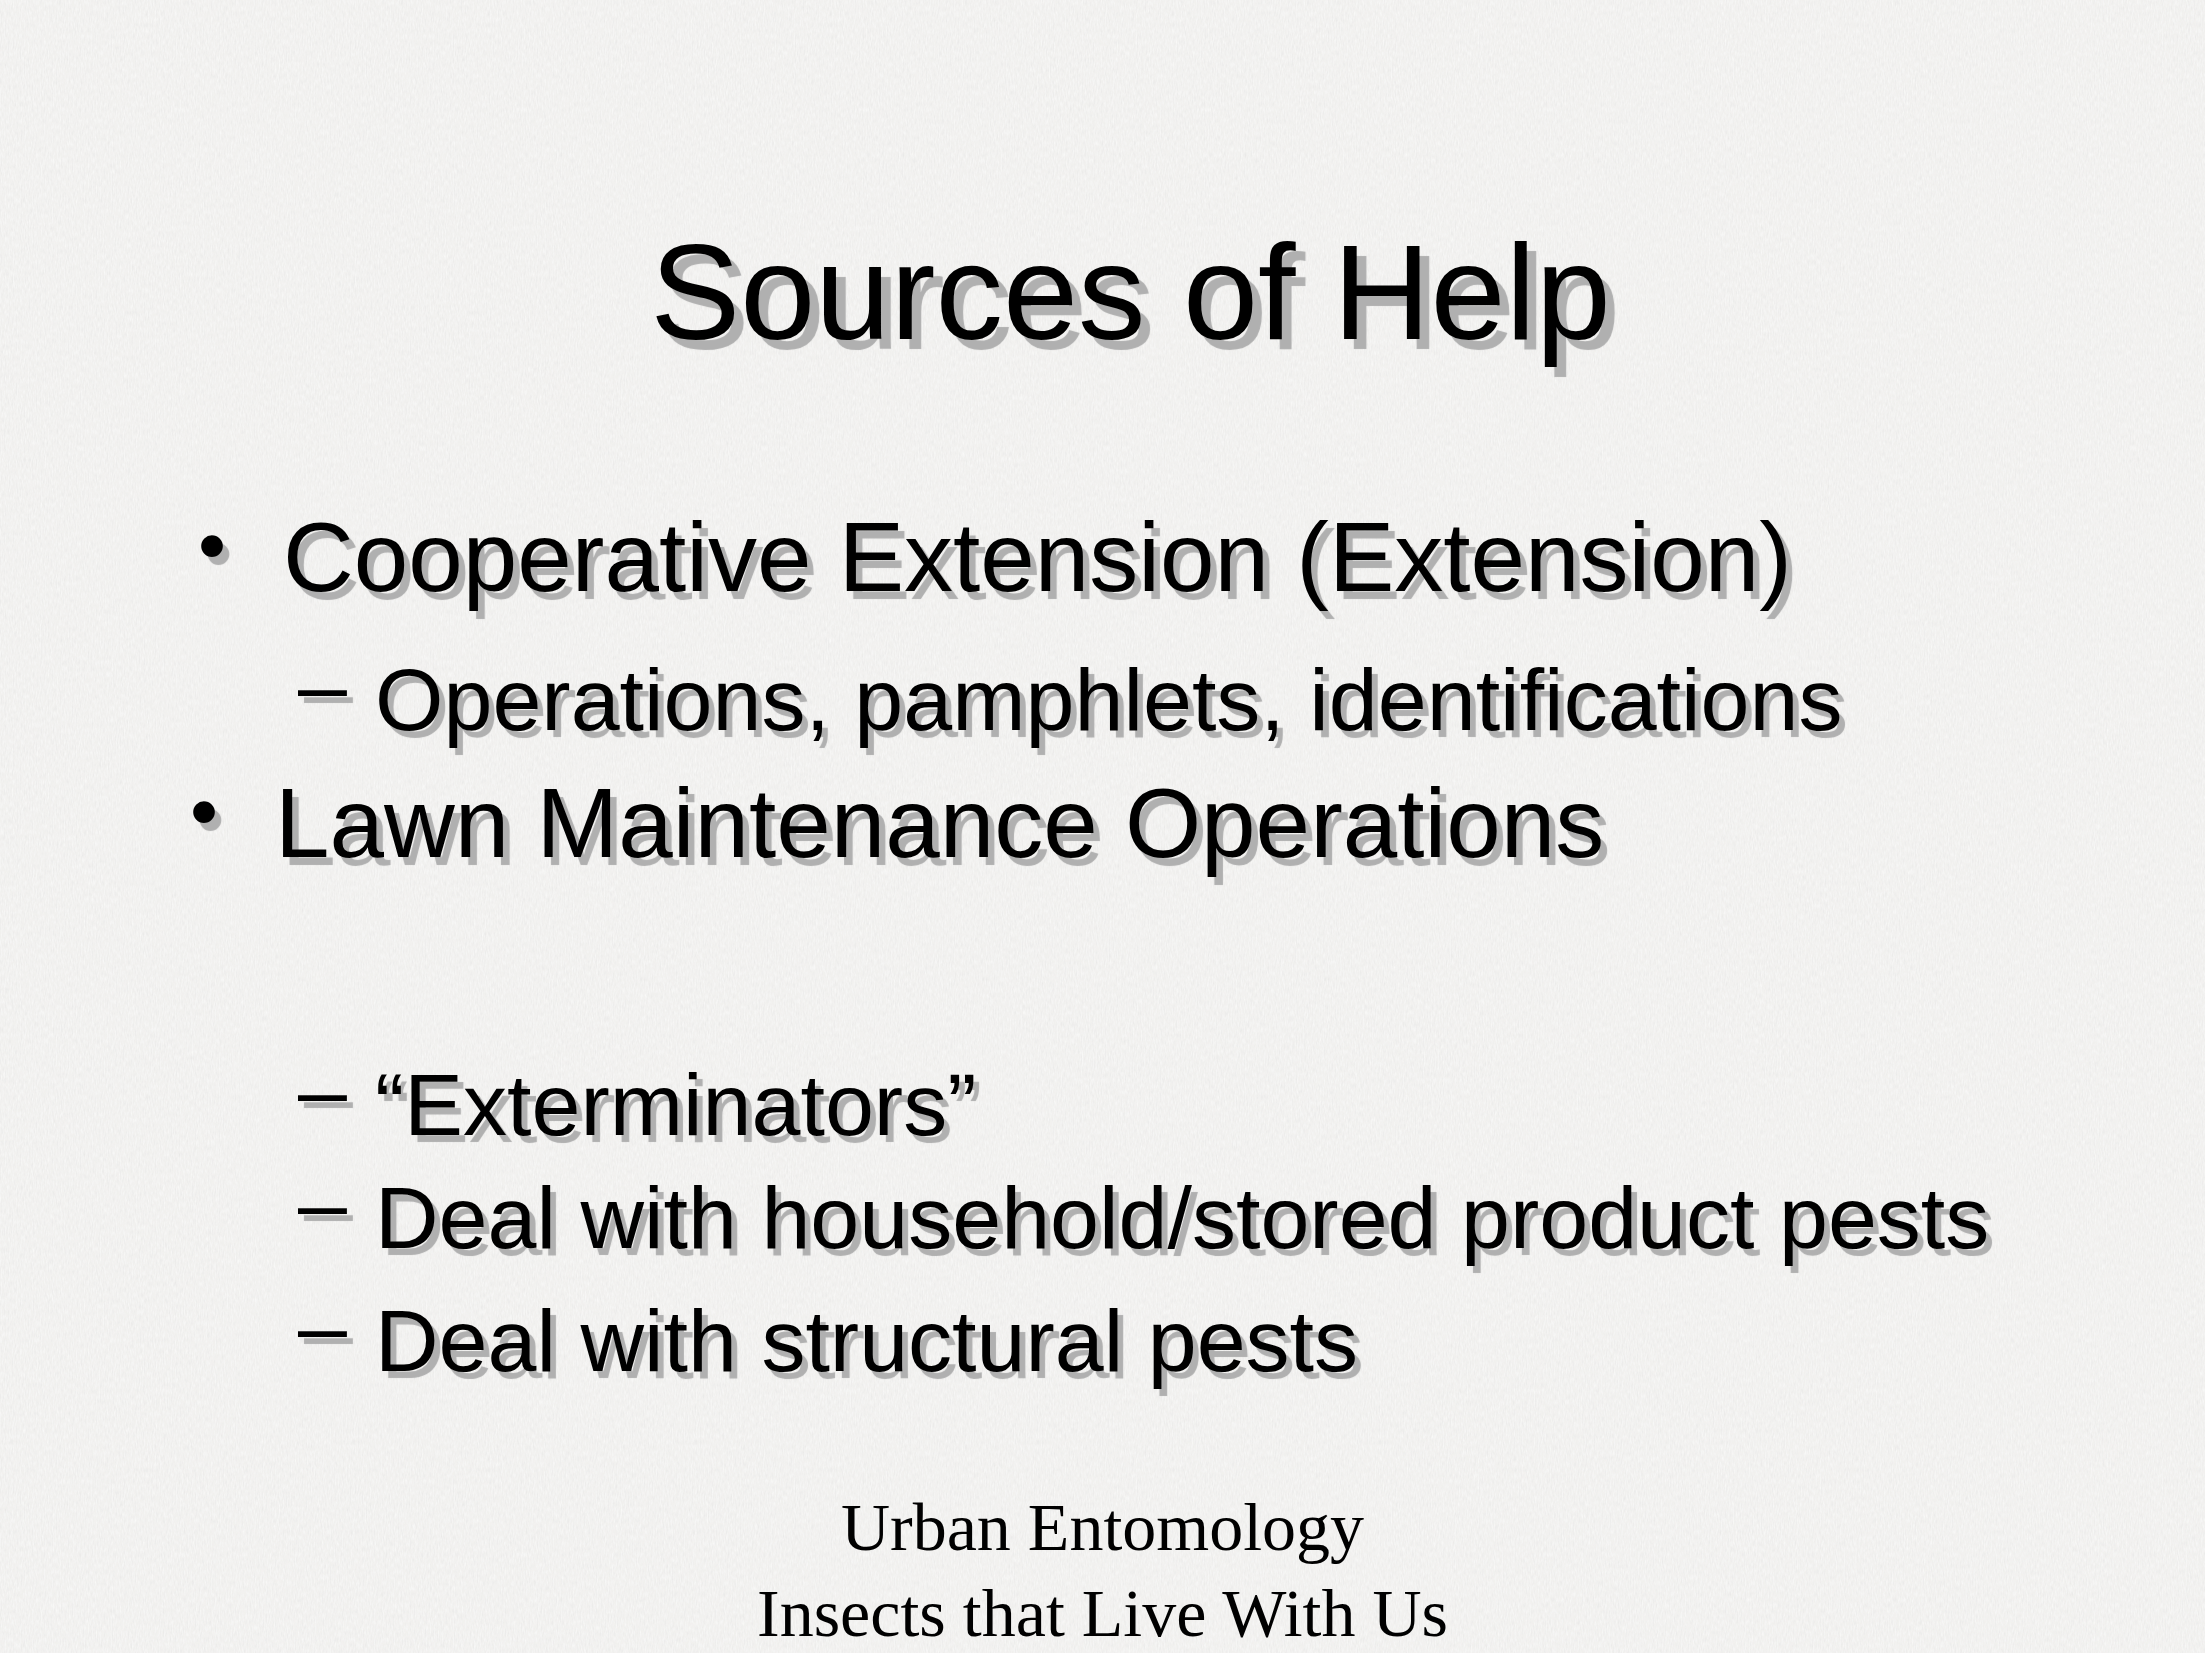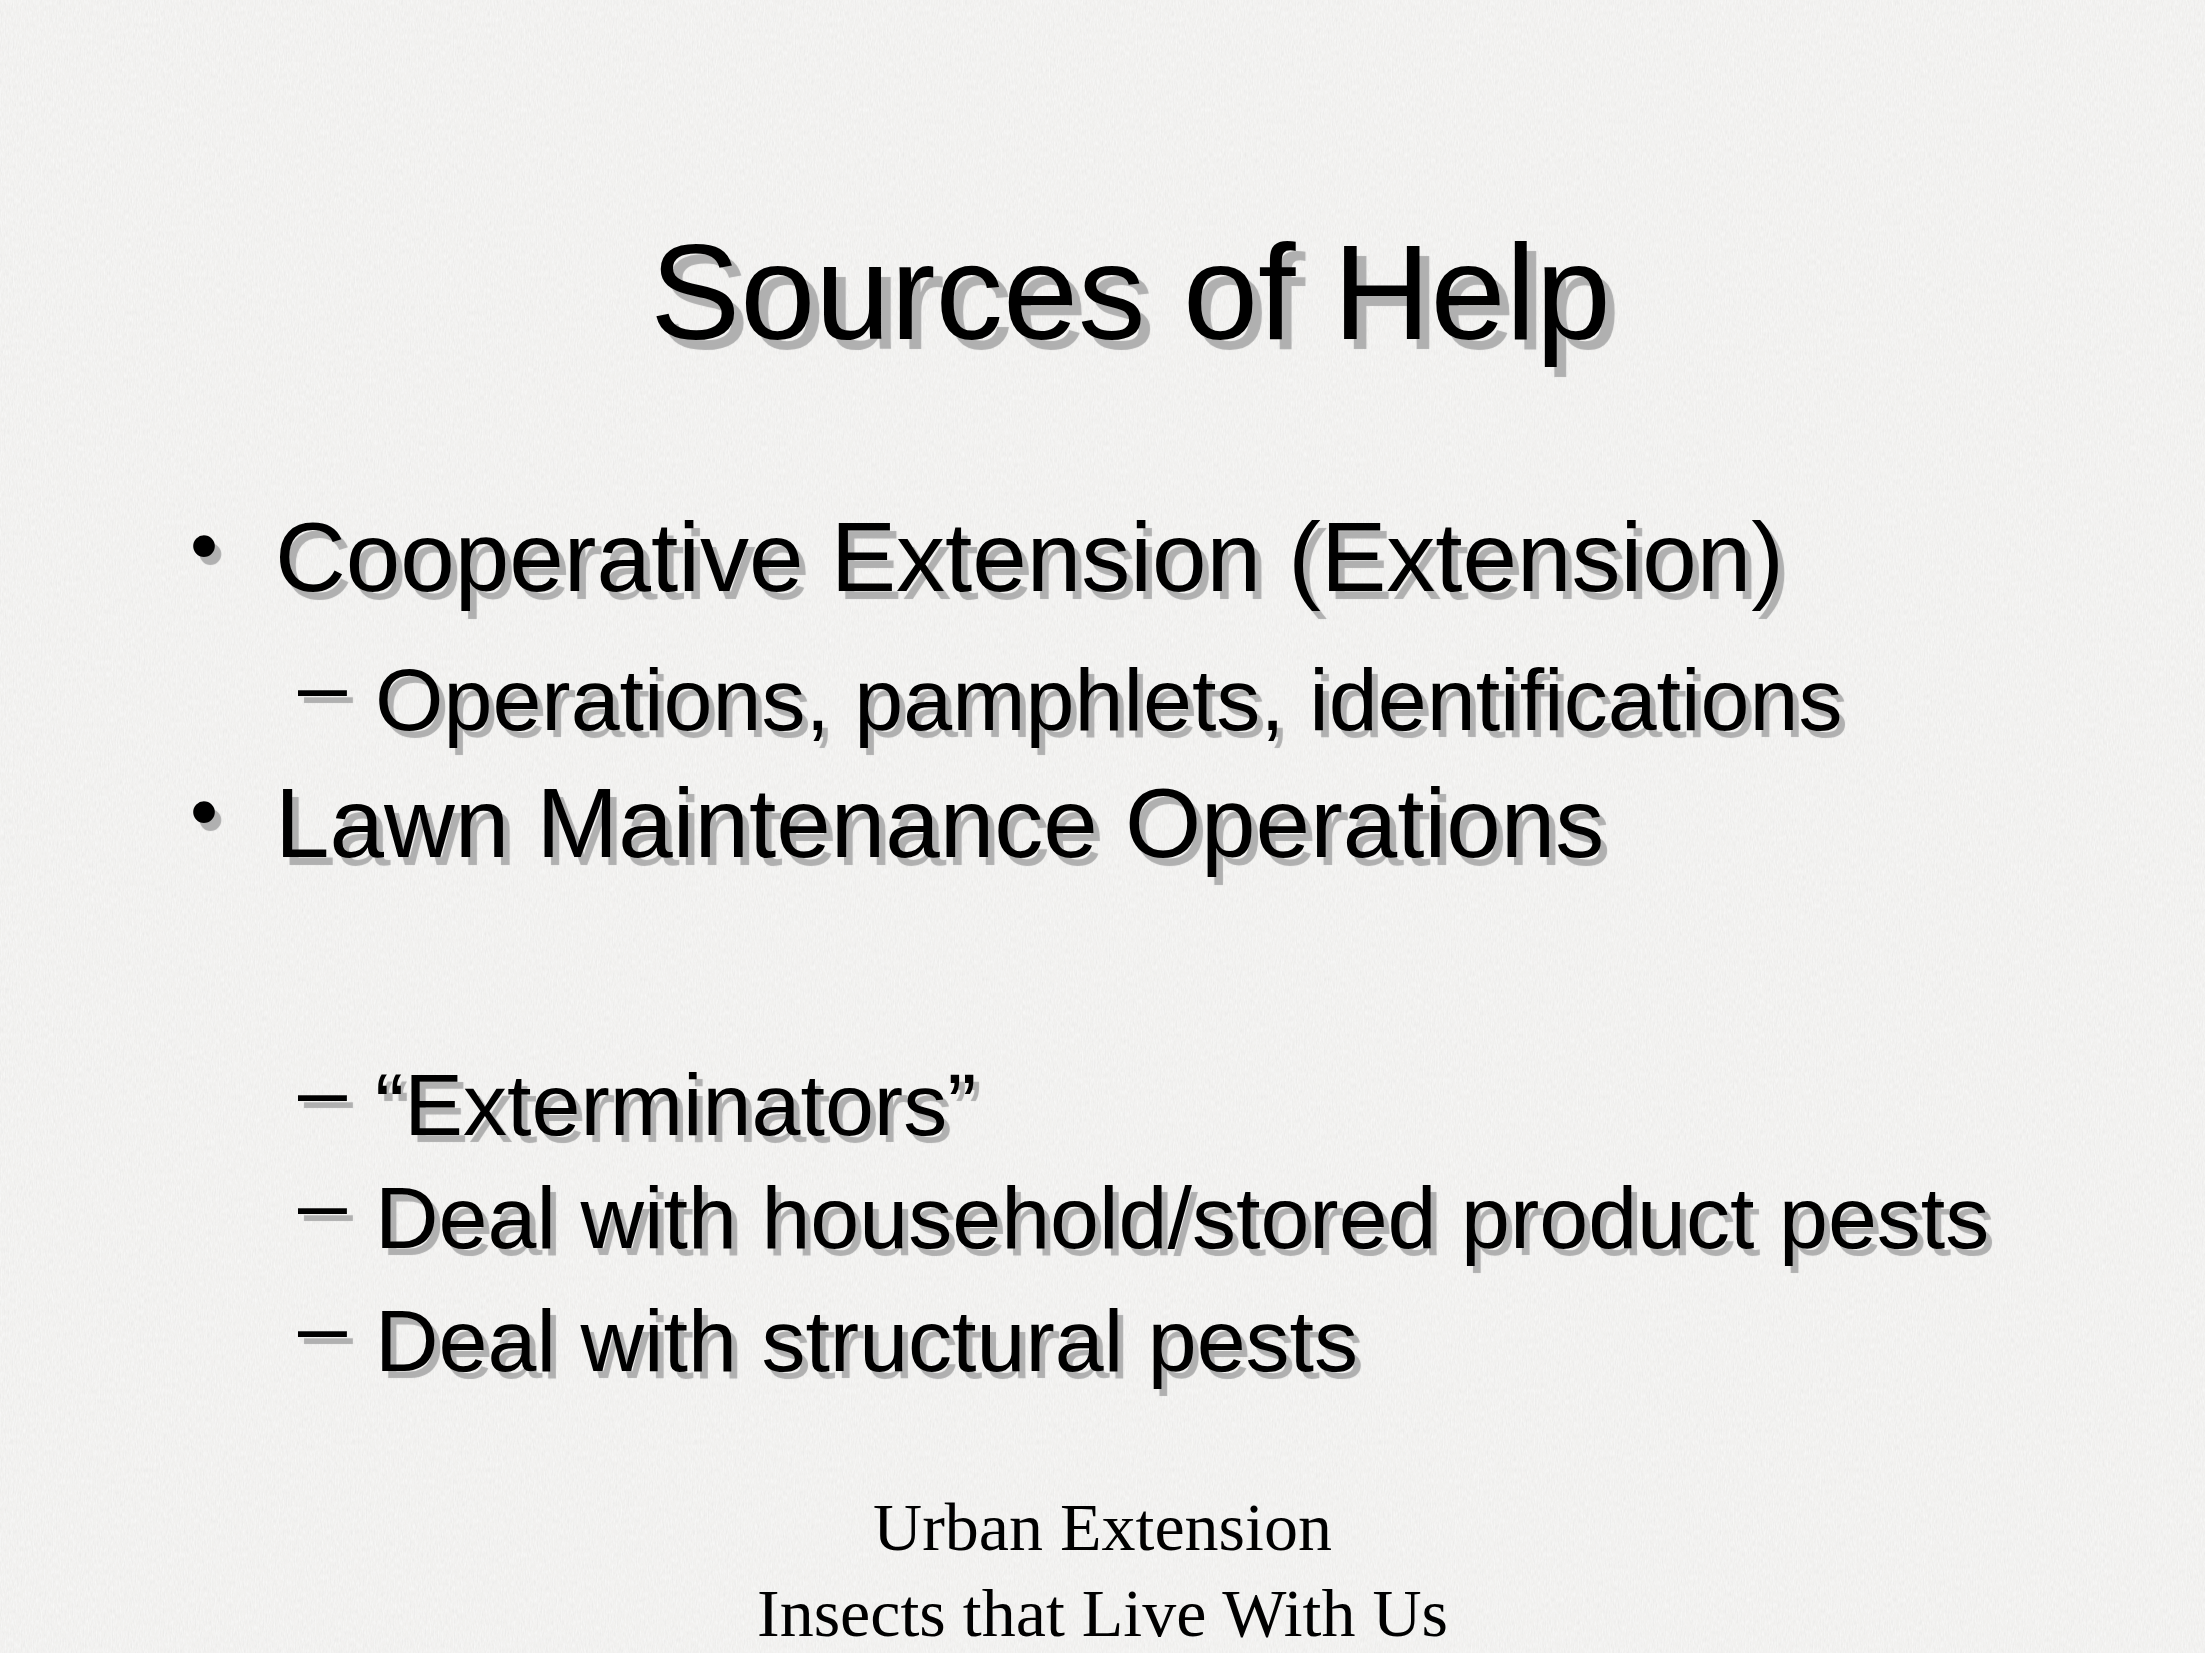--- a/index.html
+++ b/index.html
@@ -52,21 +52,21 @@
     position: relative;
     top: -18.4px;
   }
   .l2 { left: 298px; font-size: 88px; text-shadow: 5.9px 7.4px 0.7px #b0b0b0; }
   .l2 .marker {
     display: inline-block;
     width: 77px;
     position: relative;
     top: -14.7px;
   }
-  .b0 { top: 508px; }
+  .b0 { top: 508px; margin-left: 8px; }
   .b1 { top: 656px; }
   .b2 { top: 774px; }
   .b3 { top: 923px; }
   .b4 { top: 1061px; }
   .b5 { top: 1174px; }
   .b6 { top: 1297px; }
   .footer {
     position: absolute;
     top: 1485px;
     left: 0;
@@ -124,18 +124,18 @@
 
   <div class="line l2 b5">
     <span class="marker">–</span><span class="text">Deal with household/stored product pests</span>
   </div>
 
   <div class="line l2 b6">
     <span class="marker">–</span><span class="text">Deal with structural pests</span>
   </div>
 
   <div class="footer">
-    <div>Urban Extension</div>
+    <div>Urban Entomology</div>
     <div>Insects that Live With Us</div>
   </div>
 
 </div>
 
 
 </body></html>

